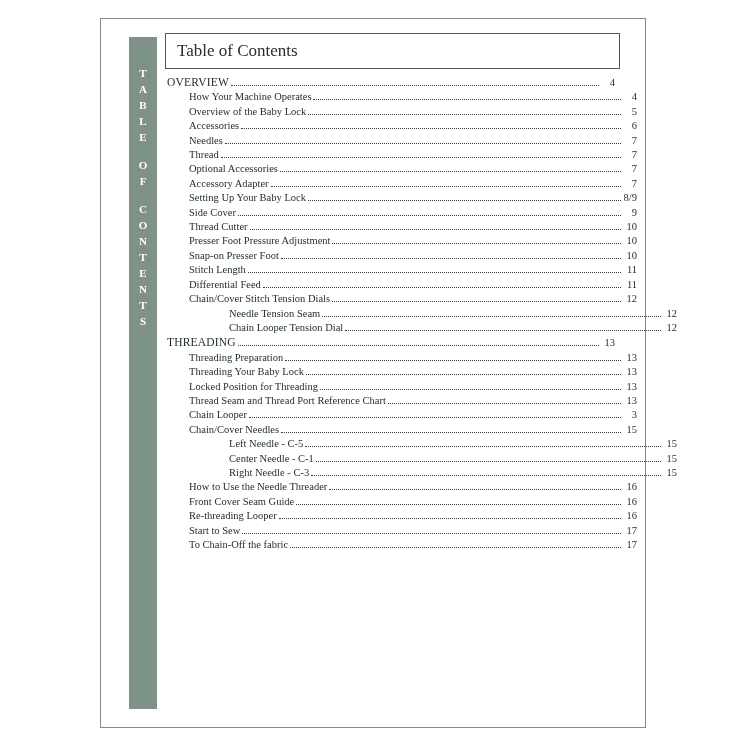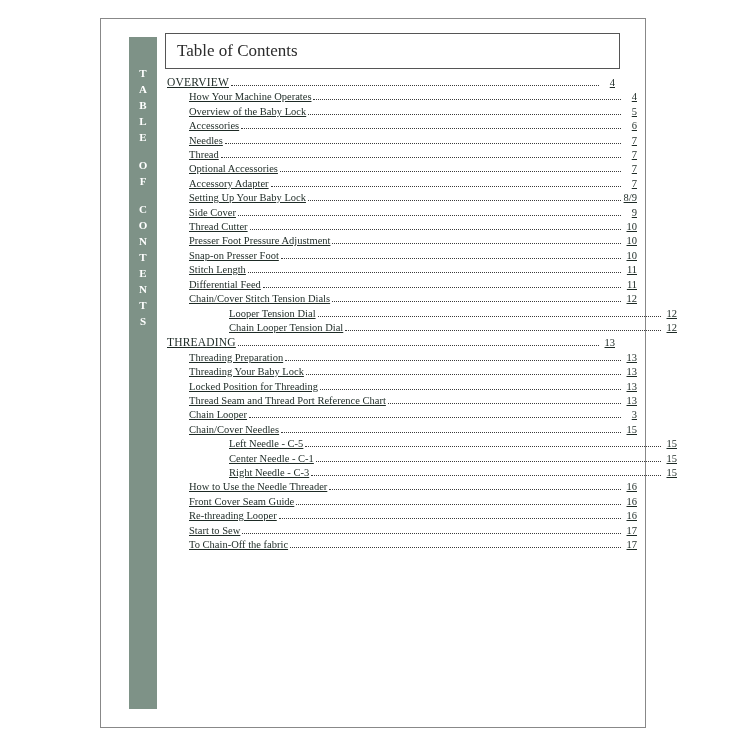--- a/index.html
+++ b/index.html
@@ -70,21 +70,20 @@
     top: 56px;
     width: 448px;
   }
   .row {
     display: flex;
     align-items: baseline;
     width: 100%;
     line-height: 14.4px;
     color: #1d2a25;
     white-space: nowrap;
-    text-decoration: underline;
   }
   .row .label {
     flex: 0 0 auto;
     font-size: 10.5px;
   }
   .row .dots {
     flex: 1 1 auto;
     border-bottom: 1px dotted #3a3a3a;
     margin: 0 2px 2.5px 2px;
     height: 1px;
@@ -210,21 +209,21 @@
         <span class="label">Differential Feed</span>
         <span class="dots"></span>
         <span class="pg">11</span>
       </div>
       <div class="row lvl1">
         <span class="label">Chain/Cover Stitch Tension Dials</span>
         <span class="dots"></span>
         <span class="pg">12</span>
       </div>
       <div class="row lvl2">
-        <span class="label">Looper Tension Dial</span>
+        <span class="label">Needle Tension Seam</span>
         <span class="dots"></span>
         <span class="pg">12</span>
       </div>
       <div class="row lvl2">
         <span class="label">Chain Looper Tension Dial</span>
         <span class="dots"></span>
         <span class="pg">12</span>
       </div>
       <div class="row lvl0">
         <span class="label">THREADING</span>

